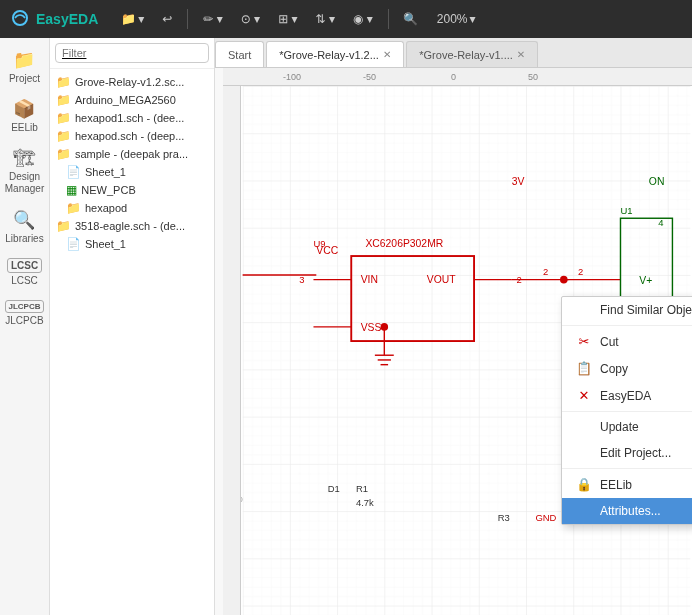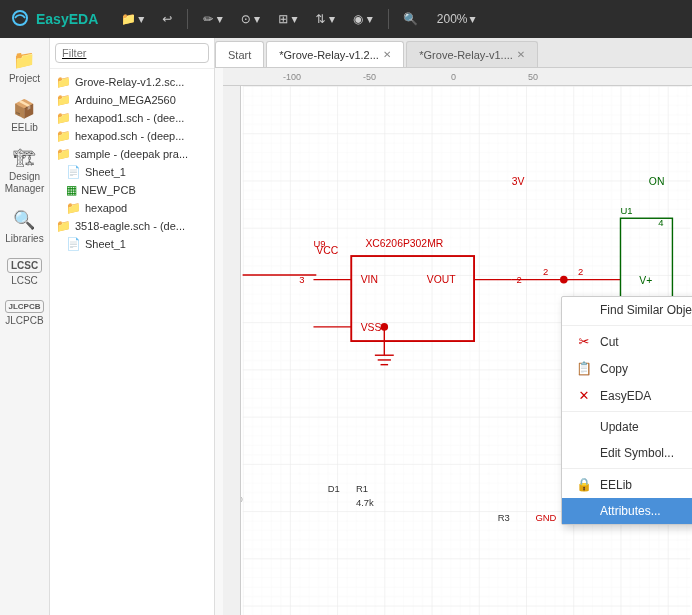--- a/index.html
+++ b/index.html
@@ -459,21 +459,21 @@
             <span class="ctx-icon delete-icon" style="color:#c00">✕</span>
             <span>EasyEDA</span>
           </div>
           <div class="ctx-separator"></div>
           <div class="ctx-item">
             <span class="ctx-icon"></span>
             <span>Update</span>
           </div>
           <div class="ctx-item">
             <span class="ctx-icon"></span>
-            <span>Edit Symbol...</span>
+            <span>Edit Project...</span>
           </div>
           <div class="ctx-separator"></div>
           <div class="ctx-item">
             <span class="ctx-icon">🔒</span>
             <span>EELib</span>
           </div>
           <div class="ctx-item highlighted">
             <span class="ctx-icon"></span>
             <span>Attributes...</span>
           </div>

